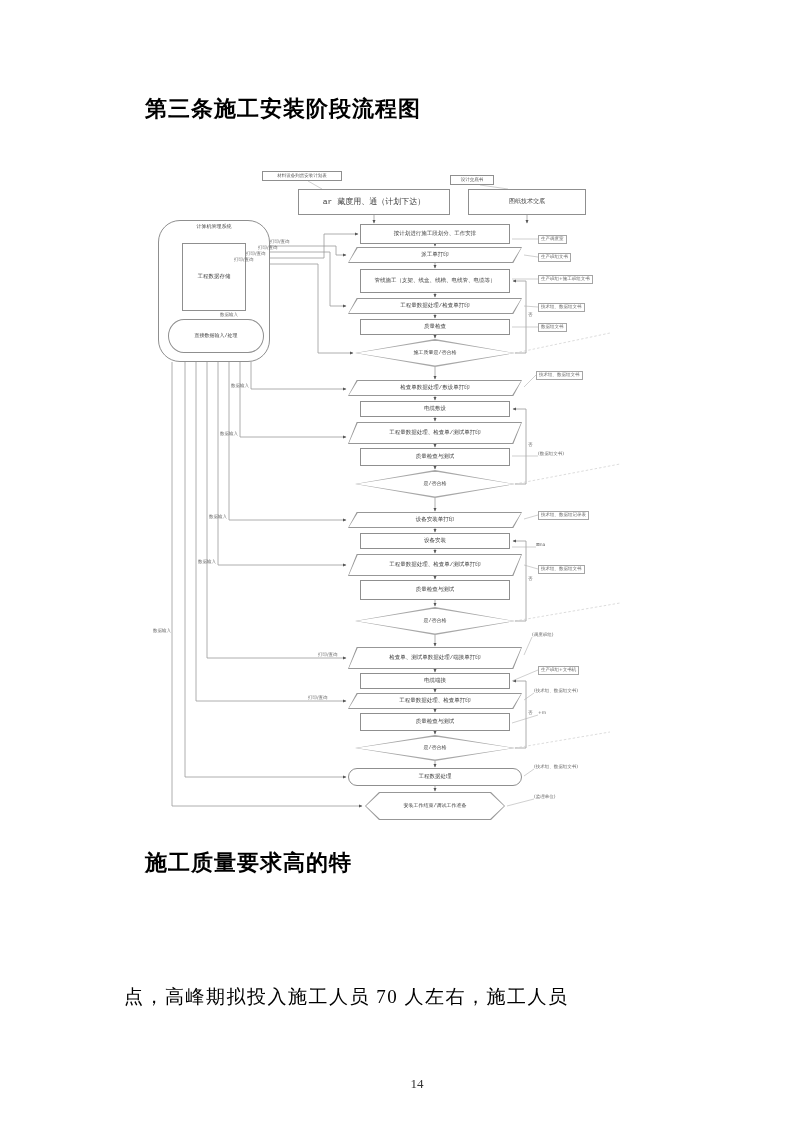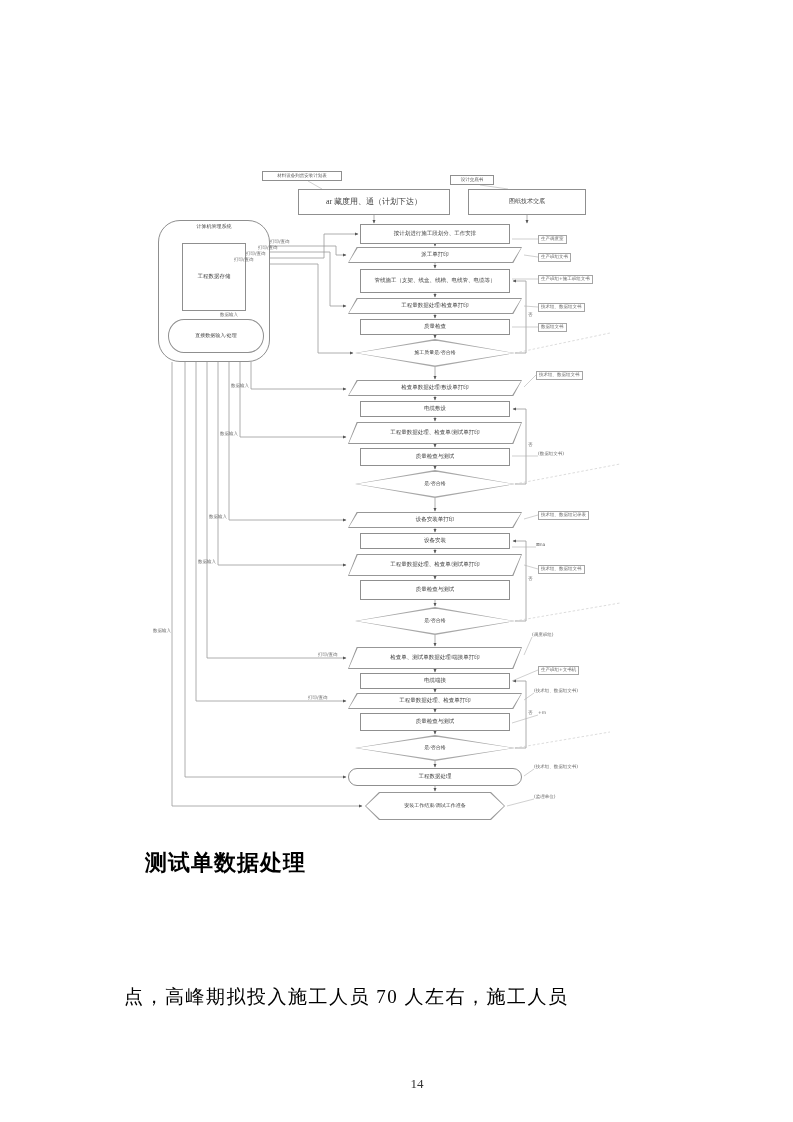--- a/index.html
+++ b/index.html
@@ -10,21 +10,21 @@
   .h2{position:absolute;left:145px;top:848px;font-size:22px;font-weight:bold;letter-spacing:1px;color:#000;}
   .para-line1{position:absolute;left:155px;top:918px;font-size:19px;letter-spacing:1.5px;color:#000;}
   .para-line2{position:absolute;left:124px;top:960px;font-size:19px;letter-spacing:1.5px;color:#000;margin-top:24px;}
   .pagenum{position:absolute;left:0;right:0;top:1076px;text-align:center;font-size:13px;color:#333;padding-left:41px;}
 
   
   #flowchart{position:absolute;left:150px;top:167px;width:512px;height:660px;}
   #flowchart svg{position:absolute;left:0;top:0;z-index:0;}
   .node{position:absolute;display:flex;align-items:center;justify-content:center;text-align:center;
         color:#3d3d3d;line-height:1.3;z-index:1;box-sizing:border-box;
-        font-family:Liberation Serif, serif;}
+        font-family:Liberation Mono, monospace;}
   .box,.tinybox{border:1px solid #8f8f8f;background:#fff;}
   .tinybox{font-size:4.5px;color:#555;}
   .rounded{border:1px solid #8f8f8f;border-radius:22px;align-items:flex-start;padding-top:3px;background:#fff;}
   .cylinder{border:1px solid #8f8f8f;border-radius:16px/50%;background:#fff;}
   .stadium{border:1px solid #8f8f8f;border-radius:9px/50%;background:#fff;}
   .para,.diamond,.hex{background:transparent;border:none;}
   .para::before{content:"";position:absolute;inset:0;background:#979797;
         clip-path:polygon(5% 0,100% 0,95% 100%,0 100%);}
   .para::after{content:"";position:absolute;inset:1px;background:#fff;
         clip-path:polygon(5% 0,100% 0,95% 100%,0 100%);}
@@ -42,20 +42,21 @@
   .boxed{border:0.5px solid #a5a5a5;padding:1px 2px;background:#fff;}
   .flow{stroke:#9a9a9a;stroke-width:0.8;fill:none;}
   .lead{stroke:#b0b0b0;stroke-width:0.6;fill:none;}
   .faint{stroke:#c4c4c4;stroke-width:0.6;fill:none;stroke-dasharray:2.5 2;}
 </style>
 </head>
 <body>
 
 <div class="page">
 
+  <div class="h1">第三条施工安装阶段流程图</div>
 
   <div id="flowchart">
     <svg width="512" height="660" viewBox="0 0 512 660">
       <defs>
         <marker id="arr" markerWidth="6" markerHeight="6" refX="4" refY="2" orient="auto">
           <path d="M0,0 L4.5,2 L0,4 Z" fill="#555"></path>
         </marker>
       </defs>
 
       <path class="lead" d="M158,14 L172,22"></path>
@@ -254,17 +255,17 @@
       <div class="fl-label" style="left: 386px; top: 376px;">⊠na</div>
       <div class="fl-label boxed" style="left: 388px; top: 398px;">技术组、数据组文书</div>
       <div class="fl-label" style="left: 382px; top: 466px;">(调度班组)</div>
       <div class="fl-label boxed" style="left: 388px; top: 499px;">生产班组+文书机</div>
       <div class="fl-label" style="left: 384px; top: 522px;">(技术组、数据组文书)</div>
       <div class="fl-label" style="left: 388px; top: 544px;">+m</div>
       <div class="fl-label" style="left: 384px; top: 598px;">(技术组、数据组文书)</div>
       <div class="fl-label" style="left: 384px; top: 628px;">(监理单位)</div>
     </div>
 
-  <div class="h2">测试单数据处理</div>
+  <div class="h2">施工质量要求高的特</div>
   <div class="para-line2">点，高峰期拟投入施工人员 70 人左右，施工人员</div>
   <div class="pagenum">14</div>
 
 </div>
 
 </body></html>

